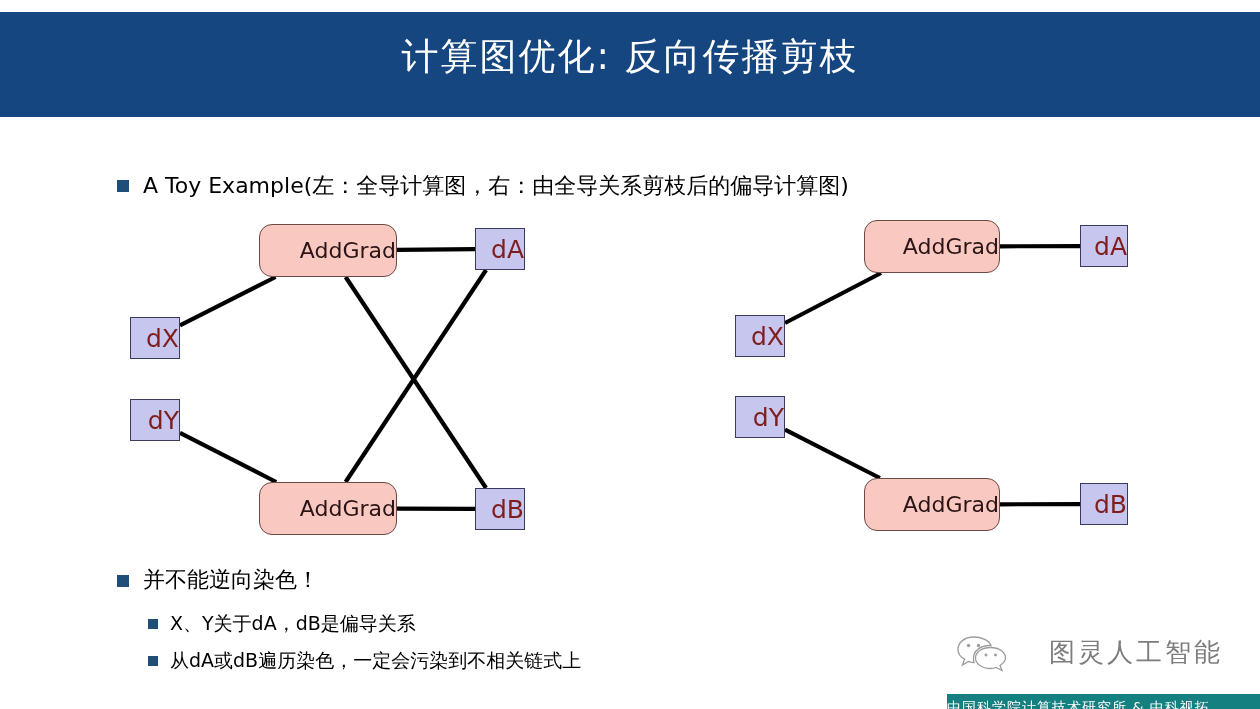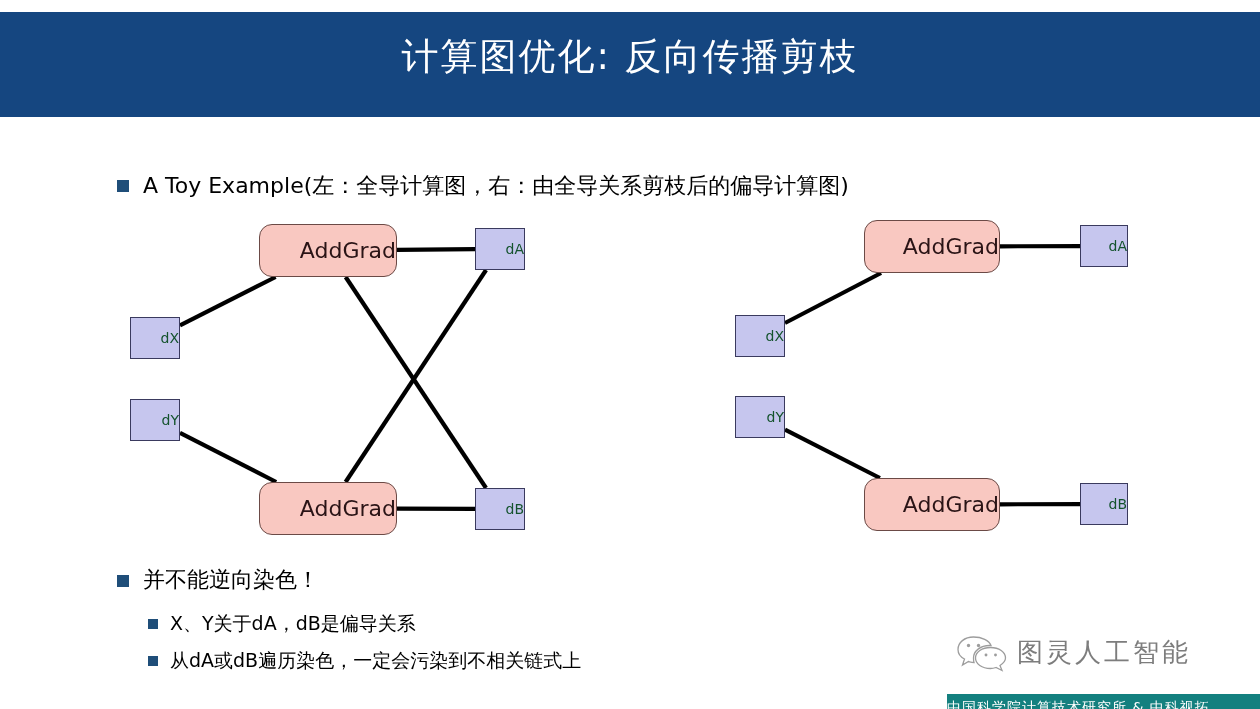--- a/index.html
+++ b/index.html
@@ -56,28 +56,28 @@
     font-family:"DejaVu Sans","Liberation Sans",sans-serif;
     color:#11114a;
     z-index:5;
   }
   .node-op{
     background:#F9C8C1;border:1.5px solid #6b4a46;border-radius:13px;
     font-size:22px;color:#2a1416;
   }
   .node-var{
     background:#C6C6EE;border:1.5px solid #3a3a5e;
-    font-size:14px;color:#14532d;
+    font-size:25px;color:#7f1d1d;
   }
   .edge{stroke:#000000;stroke-width:4.2;stroke-linecap:butt;fill:none;}
 
   
   .footer-logo{
     position:absolute;left:955px;top:620px;
-    display:flex;align-items:center;
+    display:flex;align-items:center;gap:32px;
   }
   .wechat-ico{width:52px;height:40px;flex:0 0 auto;margin-right:10px;}
   .logo-text{
     font-size:26px;color:#7d7d7d;letter-spacing:3px;white-space:nowrap;
     font-family:"DejaVu Sans","Liberation Sans",sans-serif;
   }
   .footer-bar{
     position:absolute;left:947px;top:682px;width:313px;height:27px;
     background:#14807F;
     display:flex;align-items:center;

